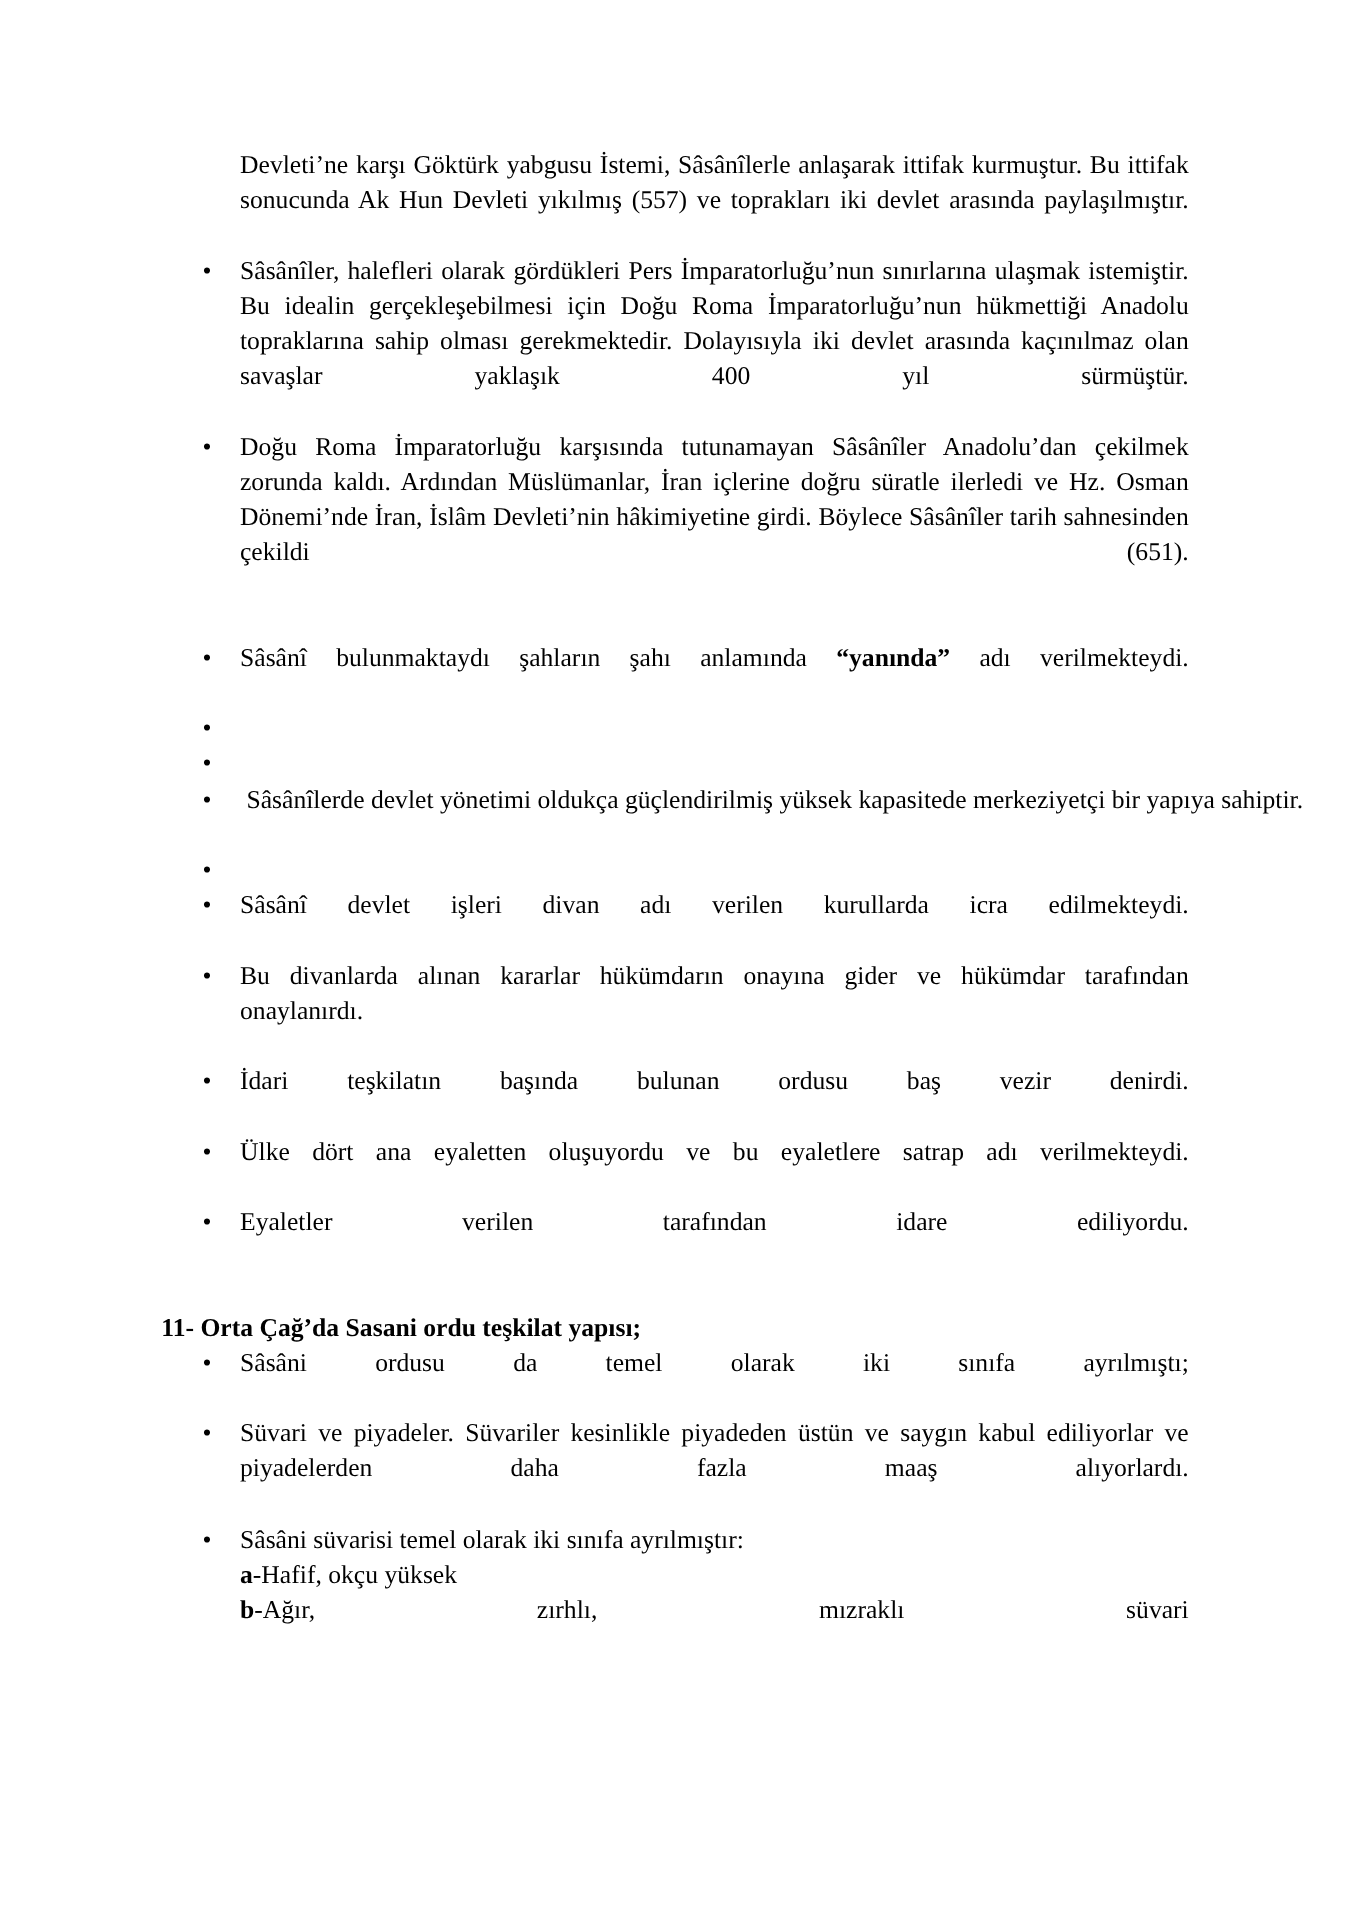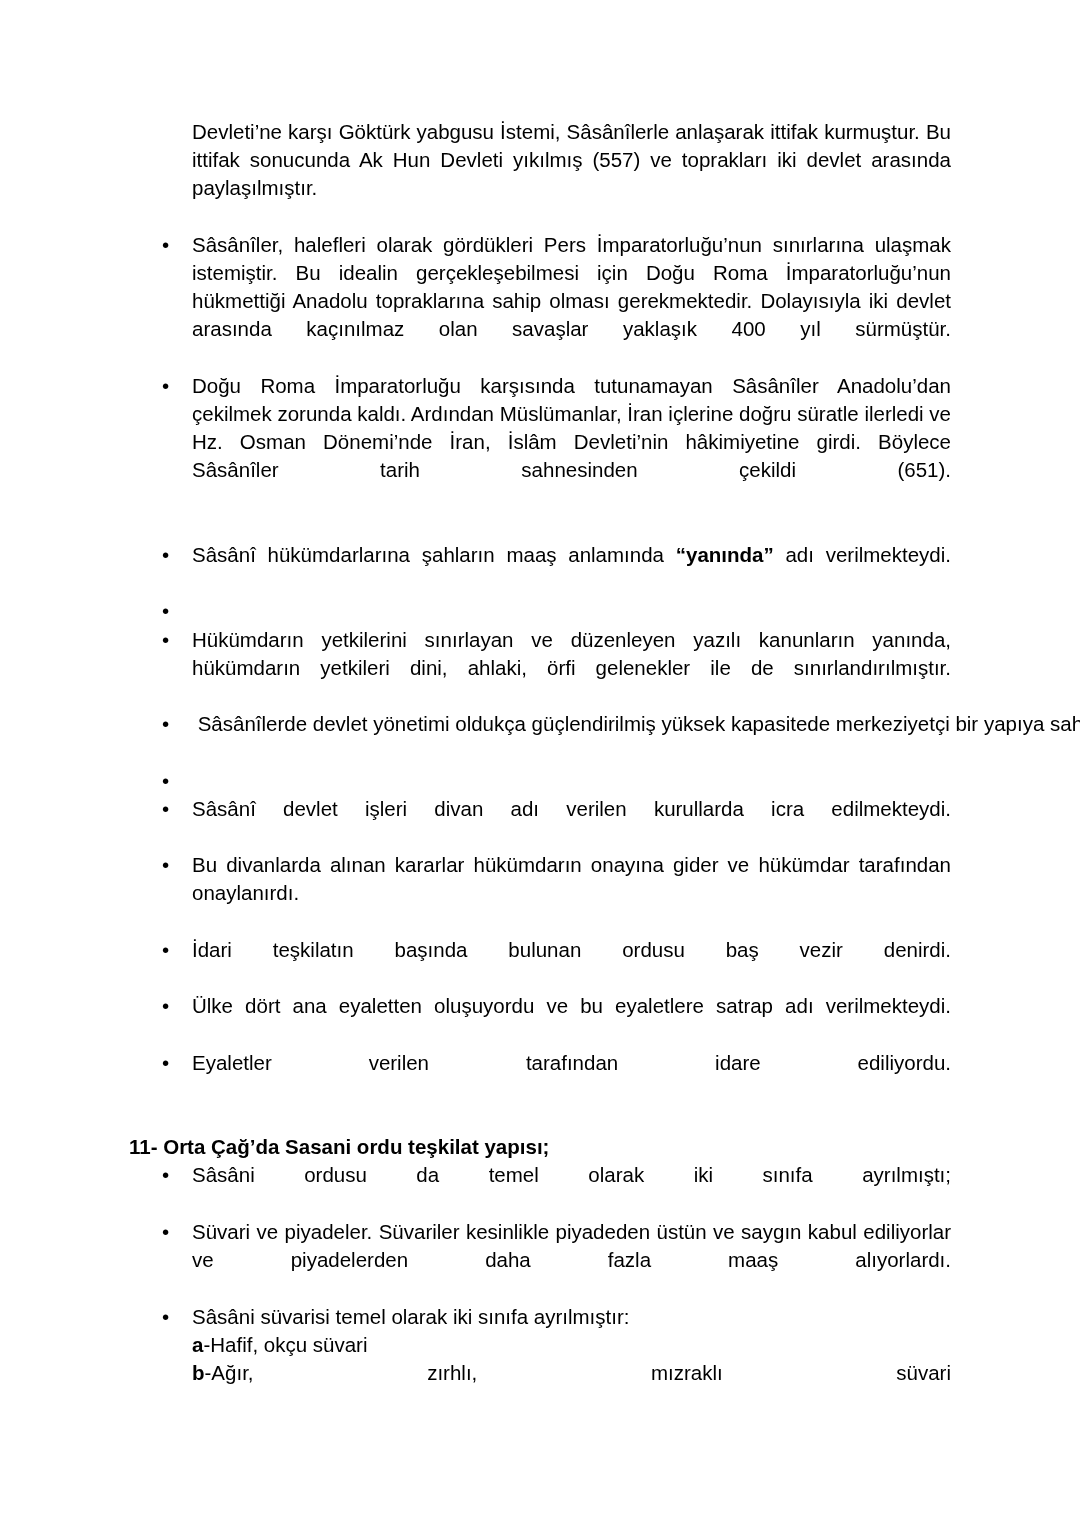--- a/index.html
+++ b/index.html
@@ -15,20 +15,21 @@
     color: #000000;
     -webkit-font-smoothing: antialiased;
   }
   #page {
     position: relative;
     width: 1080px;
     height: 1527px;
     background: #ffffff;
     box-sizing: border-box;
     padding: 118px 129px 0 129px;
+    font-family: Liberation Serif, serif;
   }
   .doc-body {
     width: 822px;
   }
 
   
   .para {
     margin: 0;
     padding: 0 0 0 63px;      
     font-size: 20.5px;
@@ -98,29 +99,29 @@
     </p>
 
     <p class="bullet-item">
       <span class="bullet-glyph">•</span><span>Doğu Roma İmparatorluğu karşısında tutunamayan Sâsânîler Anadolu’dan çekilmek zorunda kaldı. Ardından Müslümanlar, İran içlerine doğru süratle ilerledi ve Hz. Osman Dönemi’nde İran, İslâm Devleti’nin hâkimiyetine girdi. Böylece Sâsânîler tarih sahnesinden çekildi (651).</span>
     </p>
 
     <div class="spacer">&nbsp;</div>
 
 
     <p class="bullet-item">
-      <span class="bullet-glyph">•</span><span>Sâsânî hükümdarlarına şahların maaş anlamında </span><b>“yanında”</b><span> adı verilmekteydi.</span>
+      <span class="bullet-glyph">•</span><span>Sâsânî bulunmaktaydı şahların şahı anlamında </span><b>“yanında”</b><span> adı verilmekteydi.</span>
     </p>
 
     <p class="bullet-item">
       <span class="bullet-glyph">•</span>
     </p>
 
     <p class="bullet-item">
-      <span class="bullet-glyph">•</span><span>Hükümdarın yetkilerini sınırlayan ve düzenleyen yazılı kanunların yanında, hükümdarın yetkileri dini, ahlaki, örfi gelenekler ile de sınırlandırılmıştır.</span>
+      <span class="bullet-glyph">•</span>
     </p>
 
     <p class="bullet-item">
       <span class="bullet-glyph">•</span><span class="nbsp-lead"> Sâsânîlerde devlet yönetimi oldukça güçlendirilmiş yüksek kapasitede merkeziyetçi bir yapıya sahiptir.</span>
     </p>
 
     <p class="bullet-item">
       <span class="bullet-glyph">•</span>
     </p>
 
@@ -150,17 +151,17 @@
 
     <p class="bullet-item">
       <span class="bullet-glyph">•</span><span>Sâsâni ordusu da temel olarak iki sınıfa ayrılmıştı;</span>
     </p>
 
     <p class="bullet-item">
       <span class="bullet-glyph">•</span><span>Süvari ve piyadeler.  Süvariler kesinlikle piyadeden üstün ve saygın kabul ediliyorlar ve piyadelerden daha fazla maaş alıyorlardı.</span>
     </p>
 
     <p class="bullet-item">
-      <span class="bullet-glyph">•</span><span>Sâsâni süvarisi temel olarak iki sınıfa ayrılmıştır:</span><br><b>a</b><span>-Hafif, okçu süvari</span><br><b>b</b><span>-Ağır, zırhlı, mızraklı süvari</span>
+      <span class="bullet-glyph">•</span><span>Sâsâni süvarisi temel olarak iki sınıfa ayrılmıştır:</span><br><b>a</b><span>-Hafif, okçu yüksek</span><br><b>b</b><span>-Ağır, zırhlı, mızraklı süvari</span>
     </p>
 
   </div>
 </div>
 
 </body></html>

